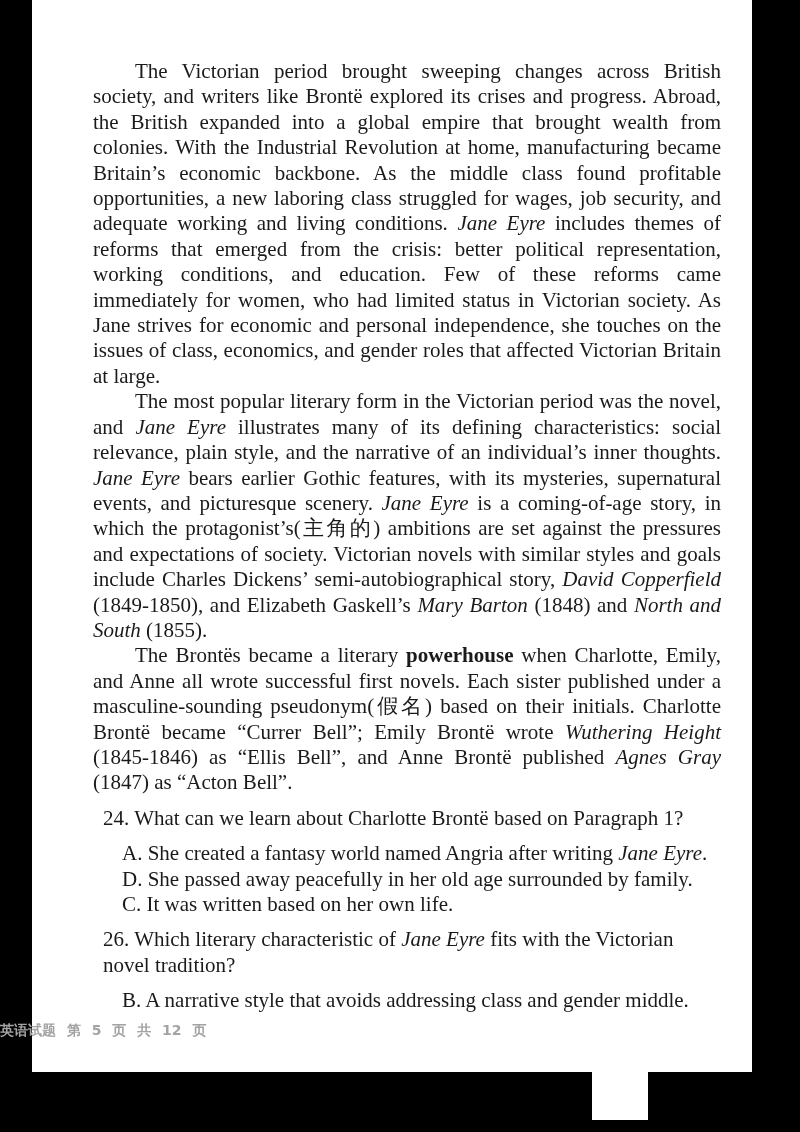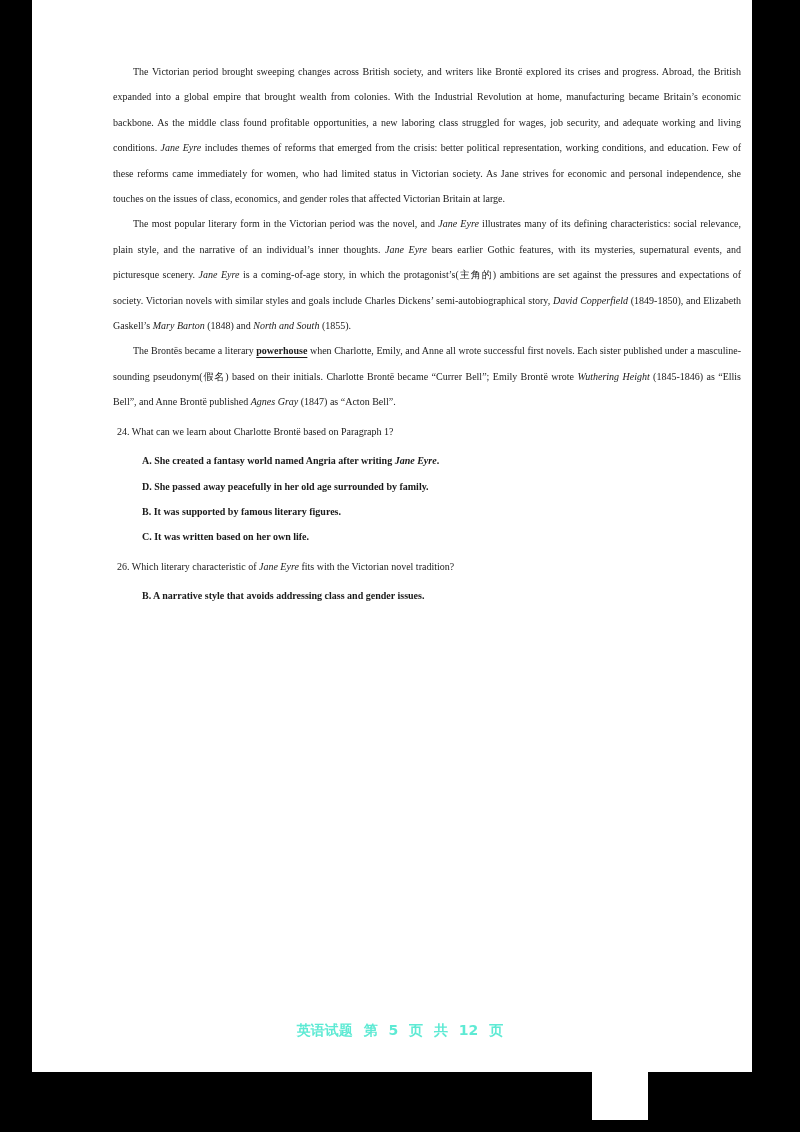--- a/index.html
+++ b/index.html
@@ -7,35 +7,35 @@
     width: 800px; height: 1132px; background: #000; position: relative; overflow: hidden;
     font-family: "Liberation Serif", "DejaVu Serif", serif; color: #1a1a1a;
   }
   .page {
     position: absolute; left: 32px; top: 0; width: 720px; height: 1072px; background: #fff;
   }
   .notch {
     position: absolute; left: 592px; top: 1072px; width: 56px; height: 48px; background: #fff;
   }
   .content {
-    position: absolute; left: 113px; top: 59px; width: 628px;
-    font-size: 10px; line-height: 25.4px;
+    position: absolute; left: 93px; top: 59px; width: 628px;
+    font-size: 21px; line-height: 25.4px;
   }
   .para {
     margin: 0; text-align: justify; text-align-last: left; text-indent: 2em;
   }
   .para .seg-i { font-style: italic; }
-  .para .seg-u { font-weight: bold; text-decoration: underline; text-underline-offset: 3px; }
+  .para .seg-u { font-weight: bold; text-underline-offset: 3px; }
   .question { margin: 0; }
-  .q-stem { margin: 4px; }
-  .q-opt { margin: 0; padding-left: 29px; font-weight: bold; }
+  .q-stem { margin: 10px; }
+  .q-opt { margin: 0; padding-left: 29px; }
   .q-stem .seg-i, .q-opt .seg-i { font-style: italic; }
   .footer {
-    position: absolute; left: 0; width: 800px; top: 1022px; text-align: center;
-    font-family: "DejaVu Sans", sans-serif; font-weight: bold; font-size: 14px; color: #5eead4;
+    position: absolute; left: 0; width: 800px; top: 1022px; text-align: left;
+    font-family: "DejaVu Sans", sans-serif; font-weight: bold; font-size: 14px; color: #a3a3a3;
     word-spacing: 6px;
   }
 </style>
 </head>
 <body>
 
 <div class="page"></div>
 <div class="notch"></div>
 
 <div class="content">
@@ -45,27 +45,26 @@
     <p class="para"><span class="seg-n">The Brontës became a literary </span><span class="seg-u">powerhouse</span><span class="seg-n"> when Charlotte, Emily, and Anne all wrote successful first novels. Each sister published under a masculine-sounding pseudonym(假名) based on their initials. Charlotte Brontë became “Currer Bell”; Emily Brontë wrote </span><span class="seg-i">Wuthering Height</span><span class="seg-n"> (1845-1846) as “Ellis Bell”, and Anne Brontë published </span><span class="seg-i">Agnes Gray</span><span class="seg-n"> (1847) as “Acton Bell”.</span></p>
   </div>
 
   <div class="question">
     <p class="q-stem"><span>24.</span> <span><span class="seg-n">What can we learn about Charlotte Brontë based on Paragraph 1?</span></span></p>
     <p class="q-opt"><span class="seg-n">A. She created a fantasy world named Angria after writing </span><span class="seg-i">Jane Eyre</span><span class="seg-n">.</span></p>
     <p class="q-opt"><span class="seg-n">D. She passed away peacefully in her old age surrounded by family.</span></p>
   </div>
 
   <div class="question">
-    <p class="q-opt"><span class="seg-n">B. It was supported by famous literary figures.</span></p>
     <p class="q-opt"><span class="seg-n">C. It was written based on her own life.</span></p>
   </div>
 
   <div class="question">
     <p class="q-stem"><span>26.</span> <span><span class="seg-n">Which literary characteristic of </span><span class="seg-i">Jane Eyre</span><span class="seg-n"> fits with the Victorian novel tradition?</span></span></p>
-    <p class="q-opt"><span class="seg-n">B. A narrative style that avoids addressing class and gender issues.</span></p>
+    <p class="q-opt"><span class="seg-n">B. A narrative style that avoids addressing class and gender middle.</span></p>
   </div>
 </div>
 
 <div class="footer">
   <span>英语试题</span>
   <span>第 5 页</span>
   <span>共 12 页</span>
 </div>
 
 </body></html>

